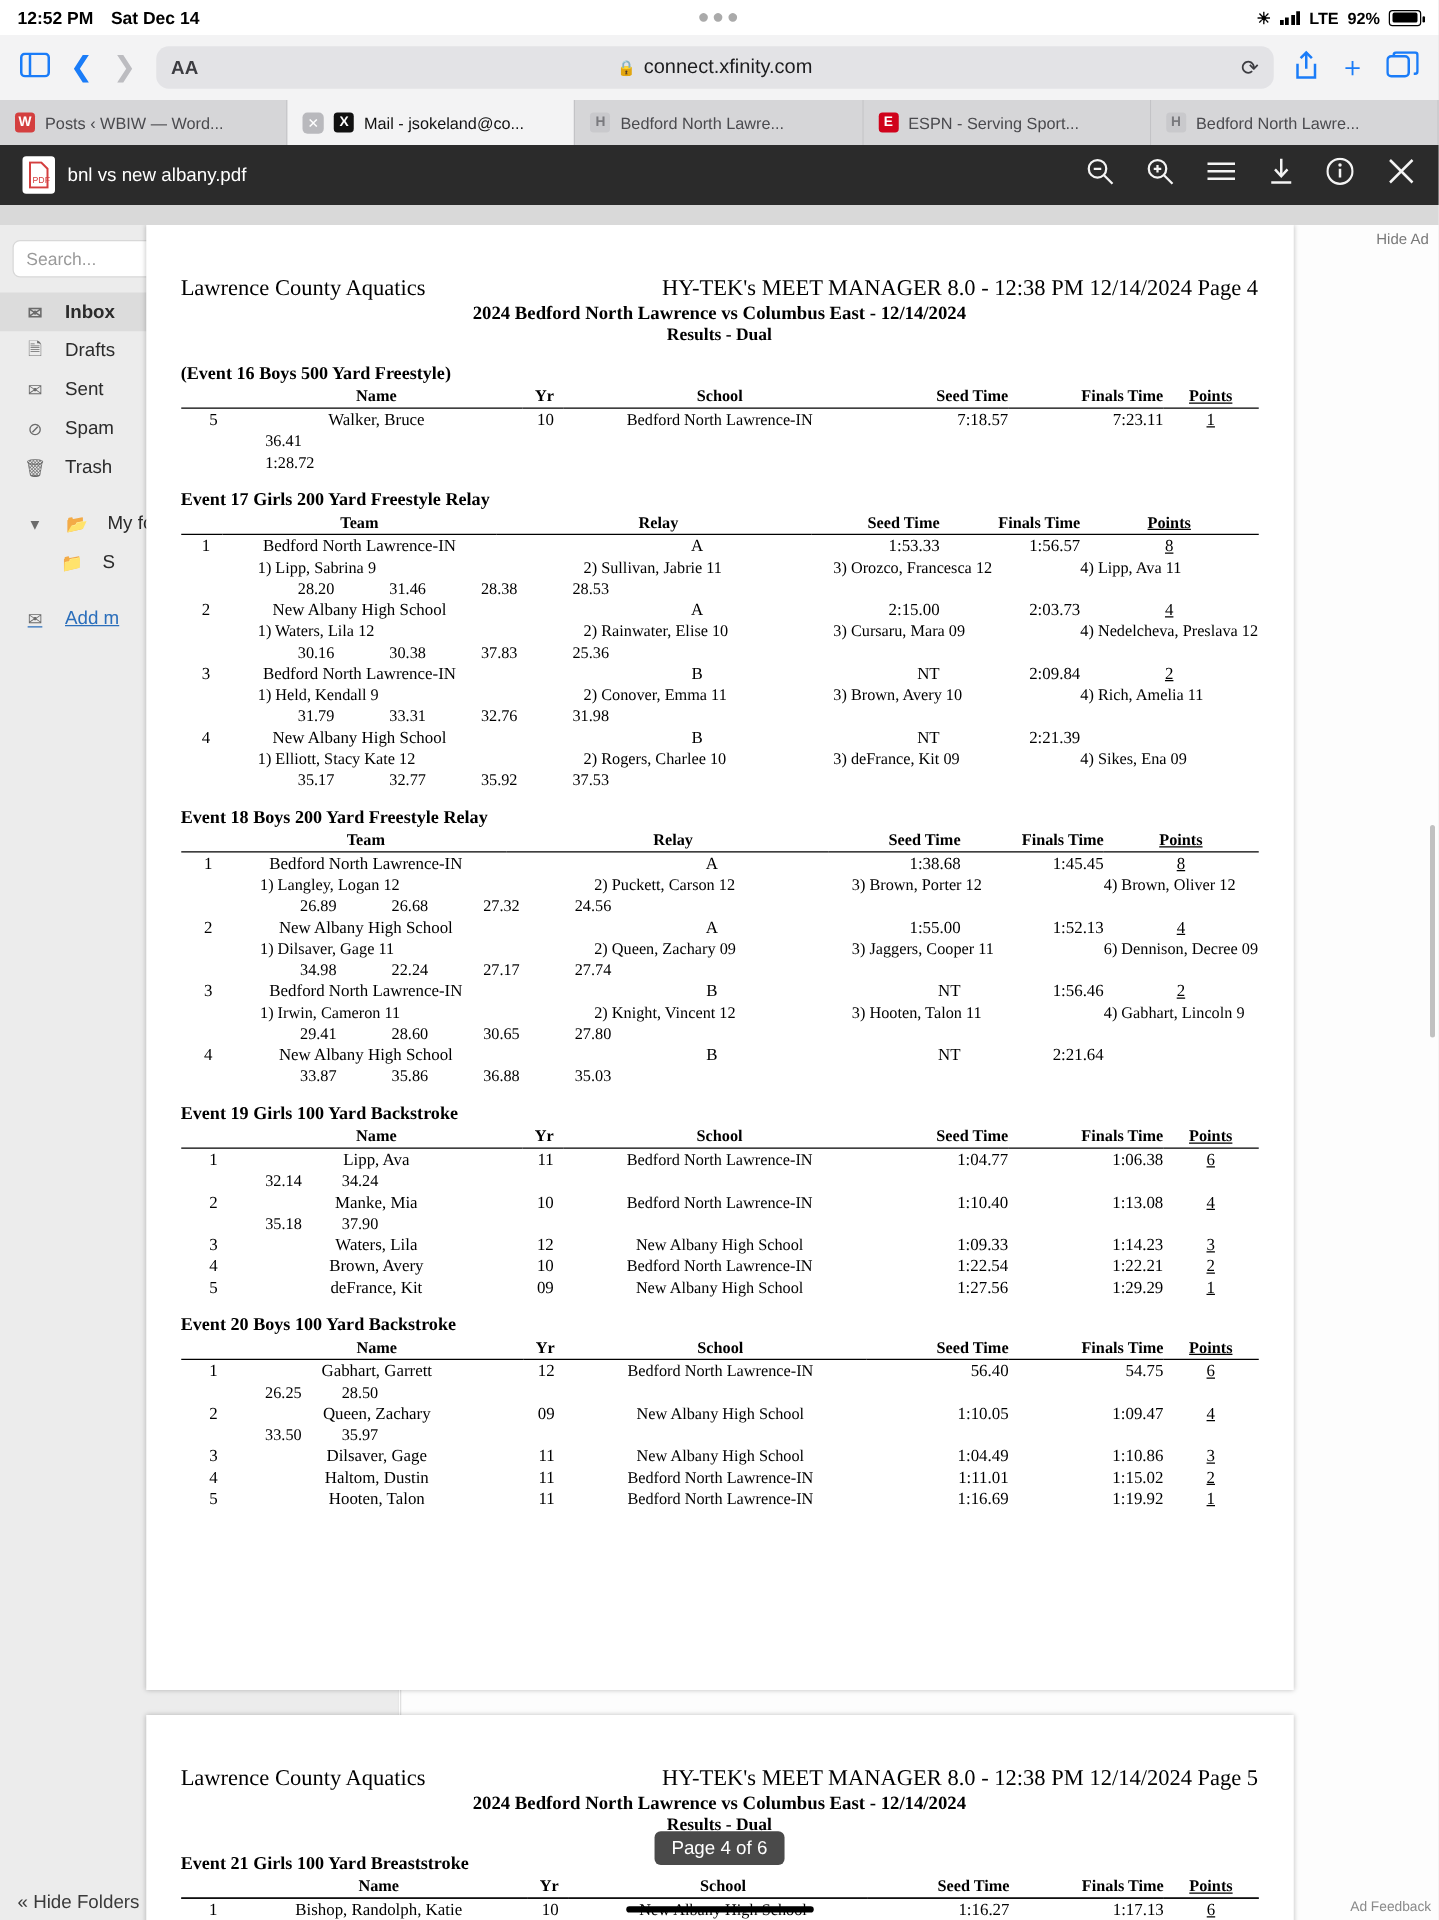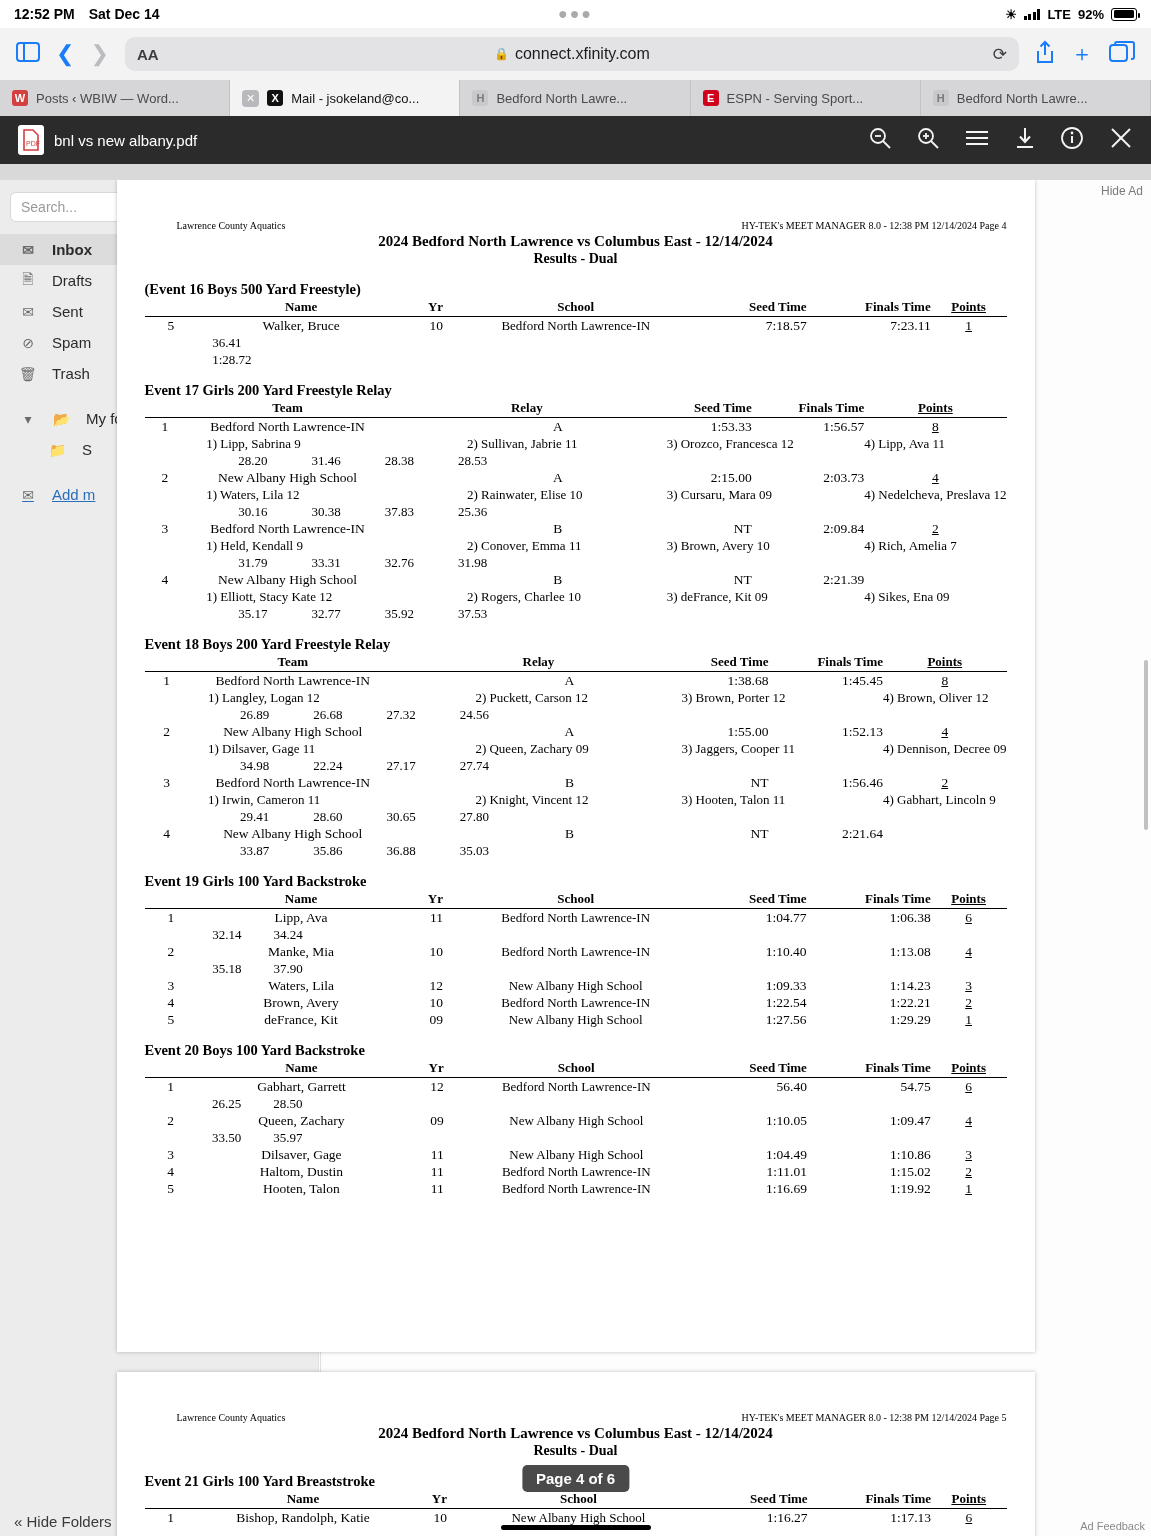--- a/index.html
+++ b/index.html
@@ -114,21 +114,21 @@
 
   
   .pdf-scroll { position:absolute; left:0; right:0; top:180px; bottom:0; overflow:hidden; }
   .page {
     width:918px; margin:0 auto 20px; background:#fff; box-shadow:0 0 4px rgba(0,0,0,.25);
     font-family:"Liberation Serif", serif; color:#000; position:relative;
   }
   .page.p1 { height:1172px; padding:40px 28px 0; }
   .page.p2 { height:300px; padding:40px 28px 0; }
 
-  .pg-head { font-size:10px; display:flex;margin-left:32px; }
+  .pg-head { font-size:18px; display:flex; }
   .pg-head .l { flex:0 0 auto; }
   .pg-head .r { margin-left:auto; }
   .pg-title { text-align:center; font-weight:700; font-size:15px; margin-top:2px; }
   .pg-sub { text-align:center; font-weight:700; font-size:14px; margin-top:1px; }
 
   .evt-title { font-weight:700; font-size:14.5px; margin-top:14px; }
 
   table.res { width:100%; border-collapse:collapse; font-size:13.5px; }
   table.res th {
     font-weight:700; font-size:13px; border-bottom:1.3px solid #000; padding:1px 0 1px;
@@ -468,21 +468,21 @@
           <td class="c-sch" style="padding-left:70px !important">B</td>
           <td class="c-seed">NT</td>
           <td class="c-fin">2:09.84</td>
           <td class="c-pts">2</td>
         </tr>
         <tr class="relay-members">
           <td></td>
           <td style="padding-left:28px">1) Held, Kendall 9</td>
           <td style="padding-left:70px">2) Conover, Emma 11</td>
           <td colspan="2" style="padding-left:18px">3) Brown, Avery 10</td>
-          <td style="text-align:left">4) Rich, Amelia 7</td>
+          <td style="text-align:left">4) Rich, Amelia 11</td>
         </tr>
         <tr class="splits">
           <td></td>
           <td colspan="5" style="padding-left:60px">
             <span style="width:70px">31.79</span>
             <span style="width:70px">33.31</span>
             <span style="width:70px">32.76</span>
             <span style="width:70px">31.98</span>
           </td>
         </tr>
@@ -557,21 +557,21 @@
           <td class="c-sch" style="padding-left:70px !important">A</td>
           <td class="c-seed">1:55.00</td>
           <td class="c-fin">1:52.13</td>
           <td class="c-pts">4</td>
         </tr>
         <tr class="relay-members">
           <td></td>
           <td style="padding-left:28px">1) Dilsaver, Gage 11</td>
           <td style="padding-left:70px">2) Queen, Zachary 09</td>
           <td colspan="2" style="padding-left:18px">3) Jaggers, Cooper 11</td>
-          <td style="text-align:left">4) Dennison, Decree 09</td>
+          <td style="text-align:left">6) Dennison, Decree 09</td>
         </tr>
         <tr class="splits">
           <td></td>
           <td colspan="5" style="padding-left:60px">
             <span style="width:70px">34.98</span>
             <span style="width:70px">22.24</span>
             <span style="width:70px">27.17</span>
             <span style="width:70px">27.74</span>
           </td>
         </tr>
@@ -803,14 +803,14 @@
           <td class="c-fin">1:17.13</td>
           <td class="c-pts">6</td>
         </tr>
       </tbody>
     </table>
   </div>
 
   <div class="scroll-ind"></div>
 </div>
 
-<div class="pagebadge" style="top:1465px;font-weight:bold;">Page 4 of 6</div>
+<div class="pagebadge" style="top:1465px;">Page 4 of 6</div>
 <div class="homebar"></div>
 
 </body></html>

